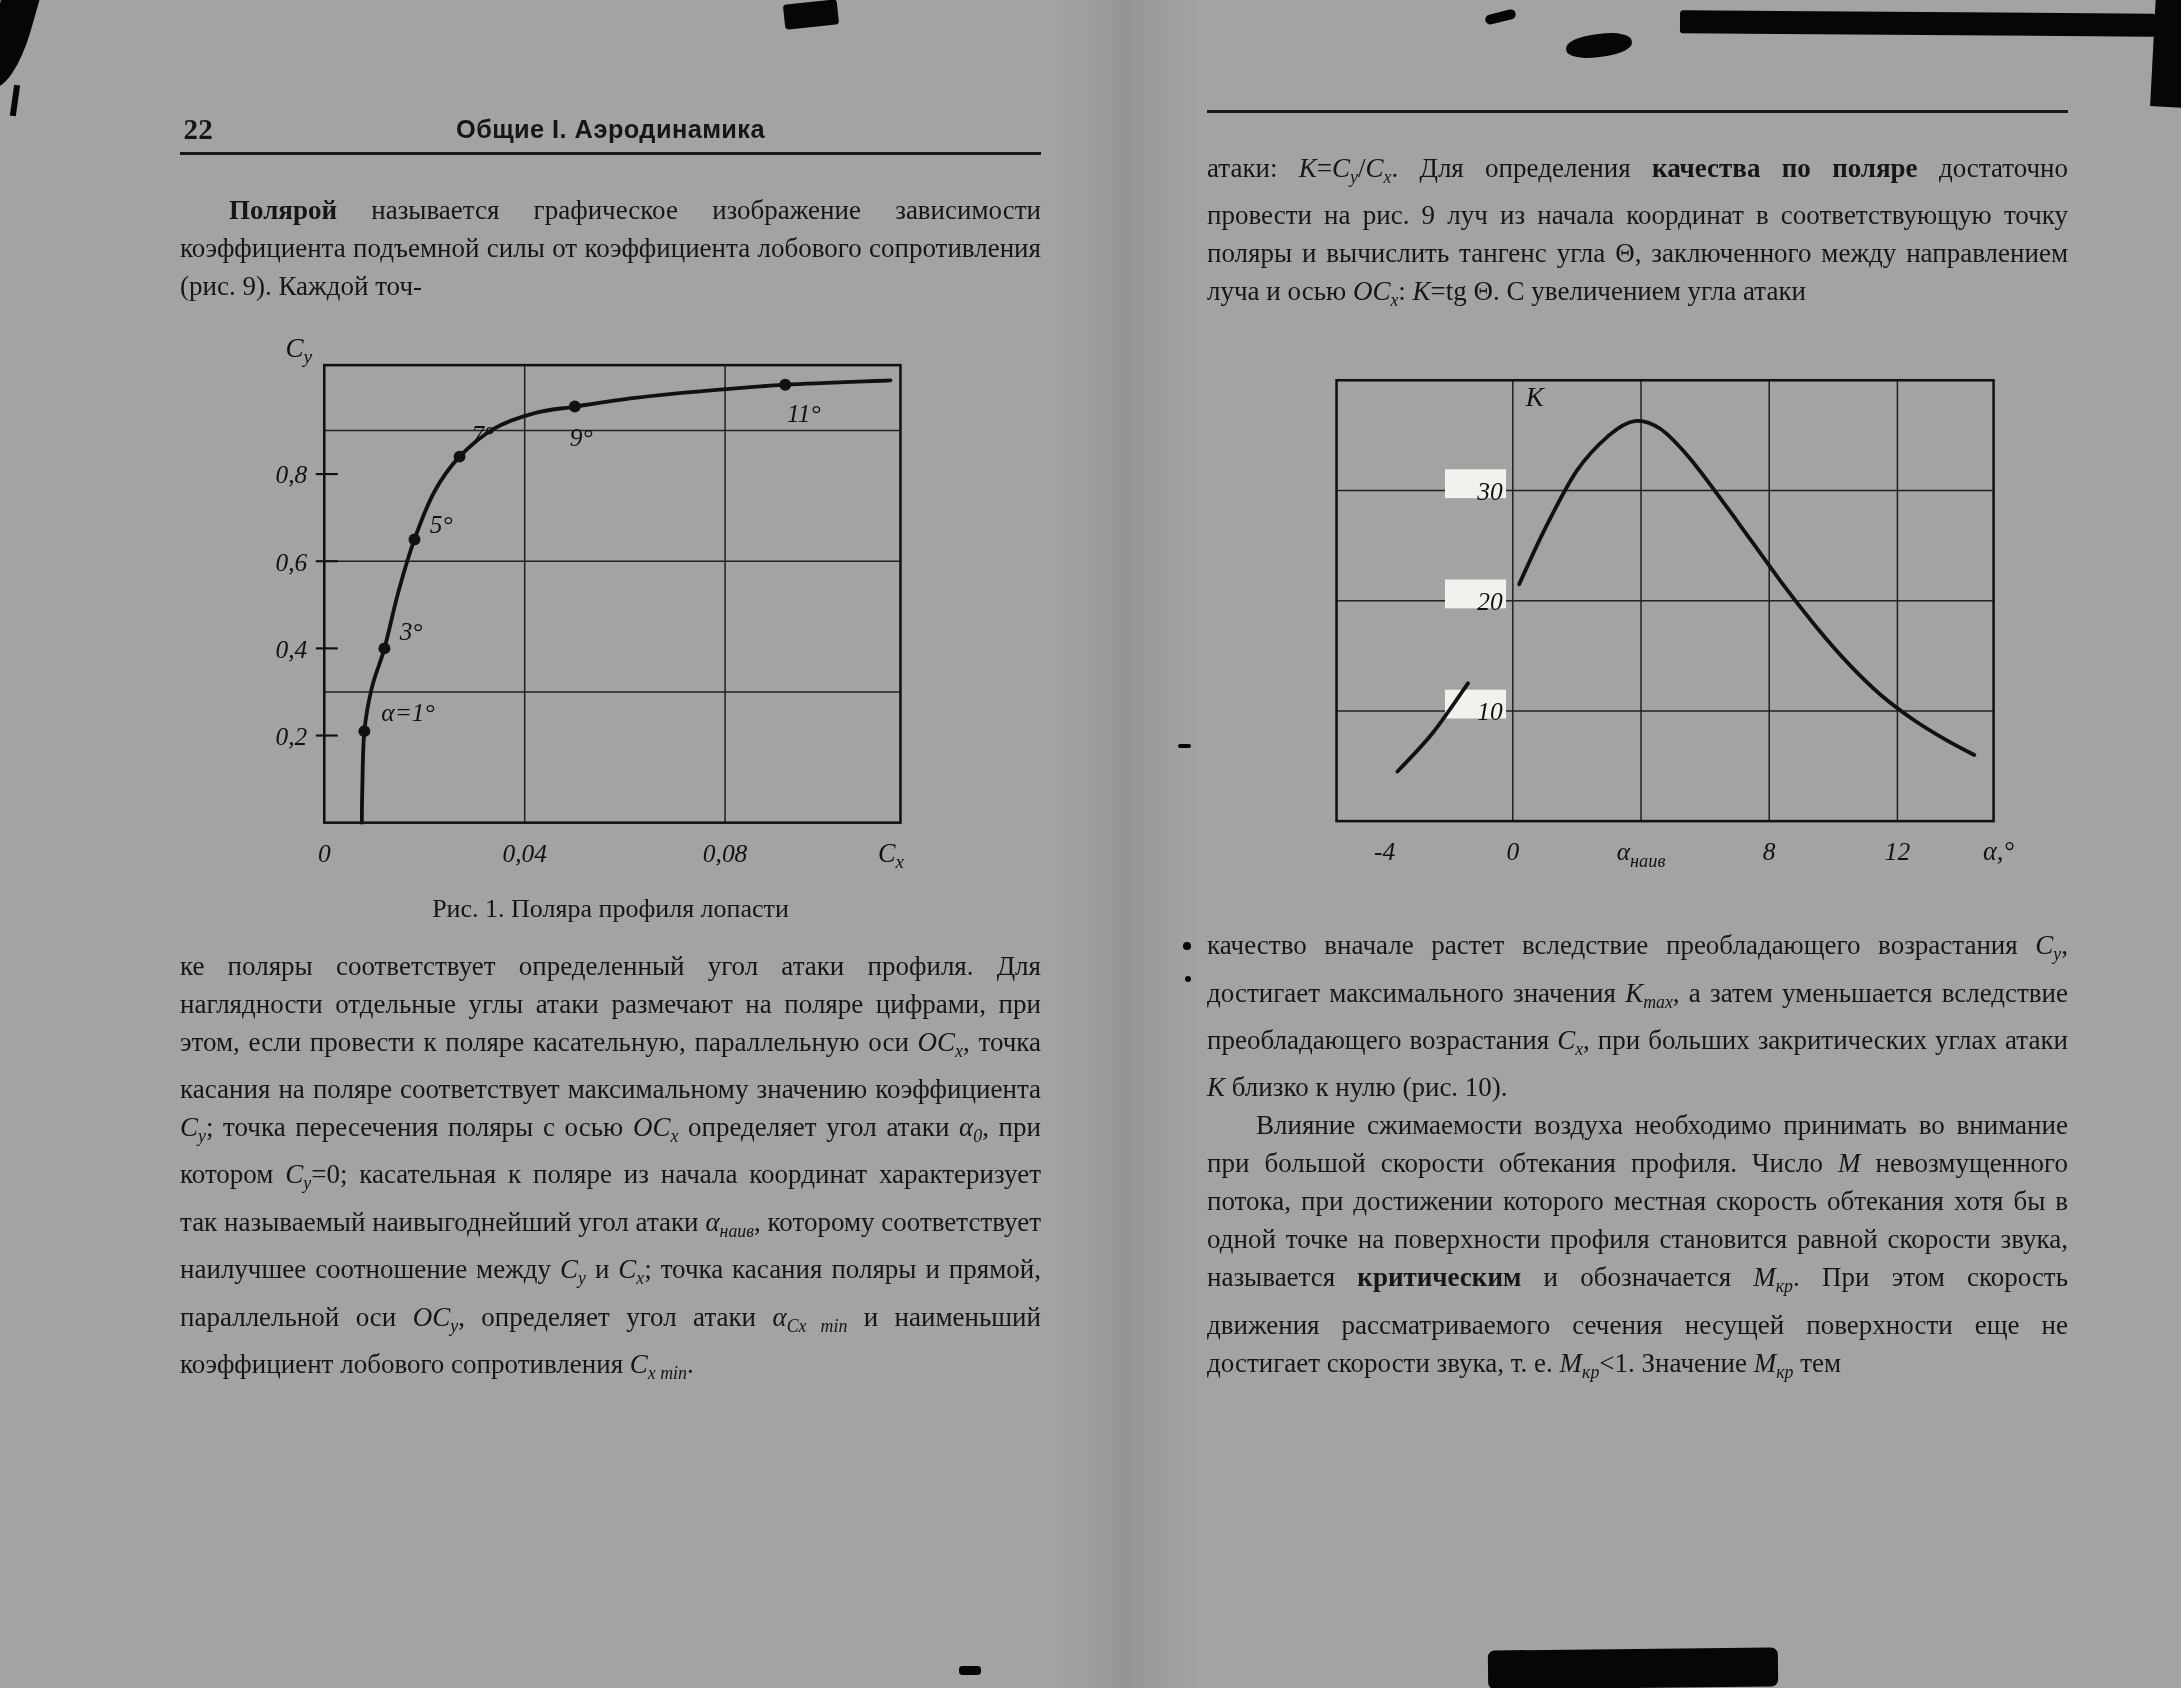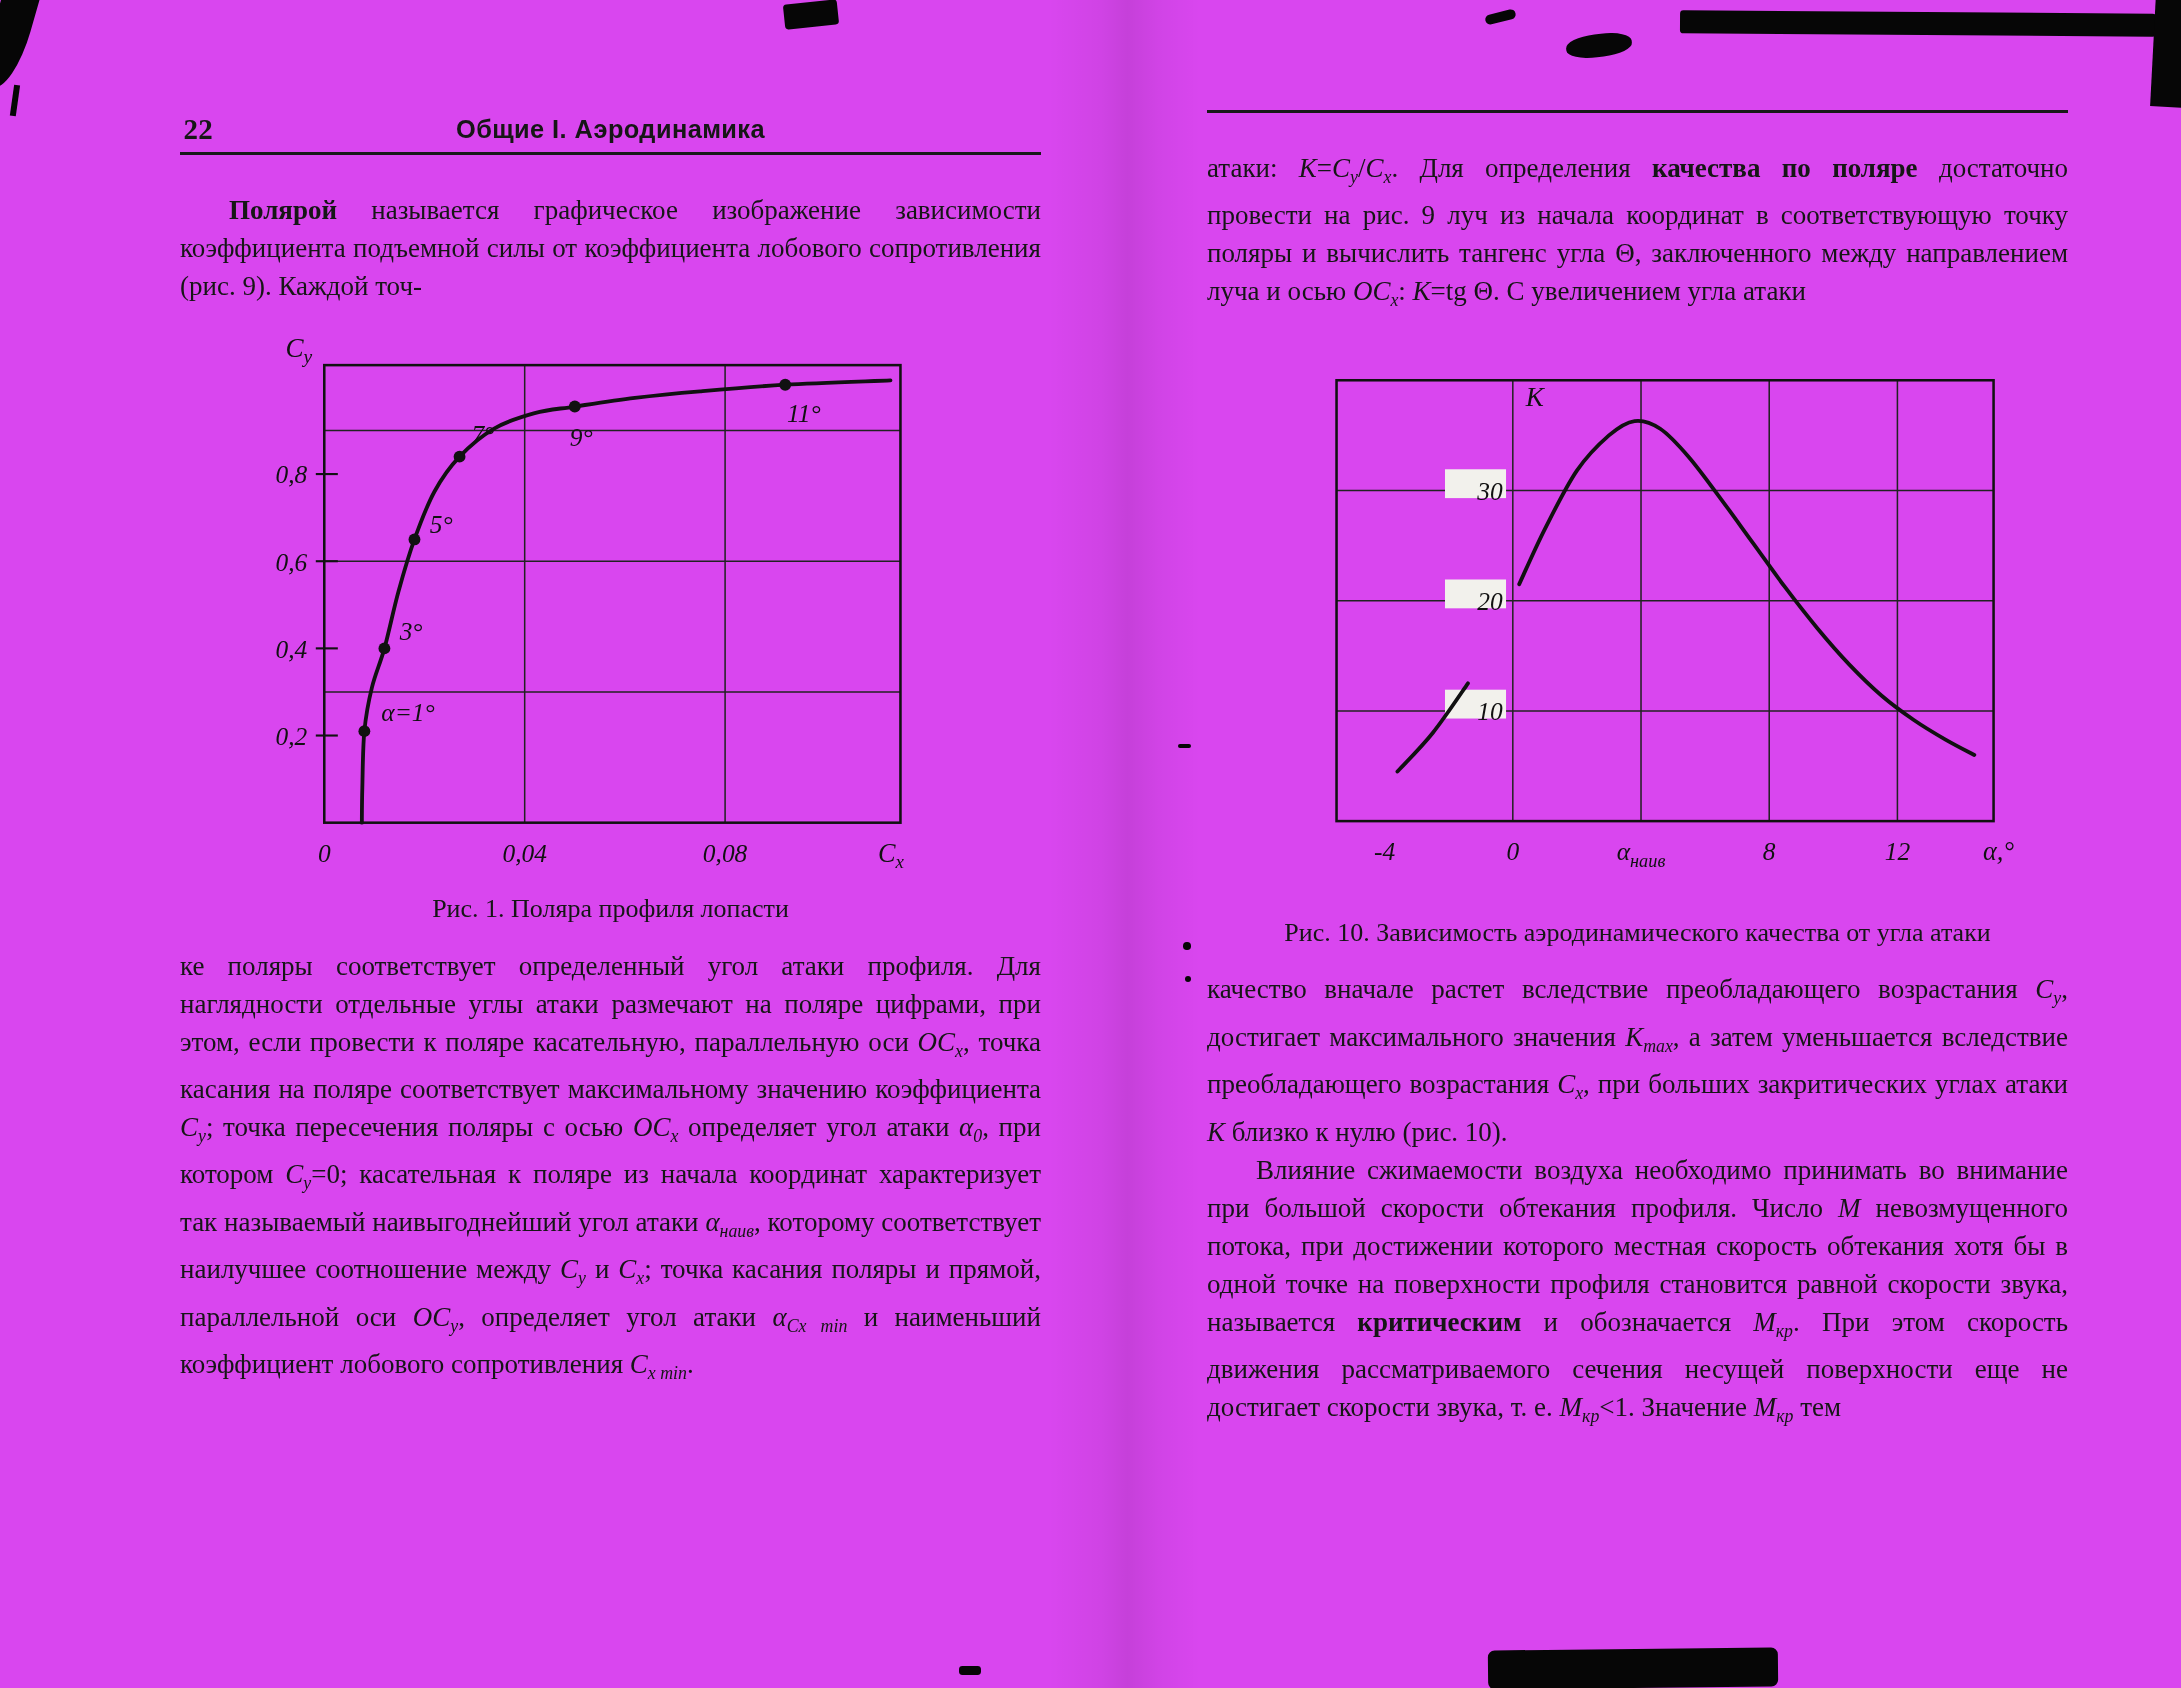--- a/index.html
+++ b/index.html
@@ -1,17 +1,17 @@
 <!DOCTYPE html>
 <html style="font-size:13.6px"><head>
 <meta charset="utf-8">
 <style>
   html,body{margin:0;padding:0;}
   body{background:#c9c7c1;}
-  .scan{position:relative;width:2182px;height:1688px;background:#d946ef;overflow:hidden;color:#161616;}
+  .scan{position:relative;width:2182px;height:1688px;background:#a3a3a3;overflow:hidden;color:#161616;}
 
   
   .artifact{position:absolute;background:#060606;}
   .a-corner{left:-8.5px;top:-22px;width:37px;height:112px;border-radius:0 0 60% 45%;transform:rotate(16deg);}
   .a-corner2{left:12px;top:85px;width:6px;height:30.5px;transform:rotate(8deg);}
   .a-topmid{left:784px;top:1.7px;width:54px;height:25.4px;border-radius:3.4px;transform:rotate(-6deg);}
   .a-topdash{left:1485px;top:12px;width:30.5px;height:10.2px;transform:rotate(-14deg);border-radius:5.1px;}
   .a-topblob{left:1566px;top:34px;width:66px;height:23px;border-radius:45%;transform:rotate(-7deg);}
   .a-topbar{left:1680px;top:12px;width:476px;height:23px;border-radius:3.4px;transform:rotate(0.4deg);}
   .a-rightstrip{left:2153px;top:-5.1px;width:34px;height:112px;transform:rotate(3deg);}
@@ -137,20 +137,19 @@
             <text x="151.70731707317074" y="611" text-anchor="middle" fill="#111" font-size="30" font-style="italic" font-family="&quot;Liberation Serif&quot;, serif">-4</text>
             <text x="302.9268292682927" y="611" text-anchor="middle" fill="#111" font-size="30" font-style="italic" font-family="&quot;Liberation Serif&quot;, serif">0</text>
             <text x="454.1463414634146" y="611" text-anchor="middle" fill="#111" font-size="30" font-style="italic" font-family="&quot;Liberation Serif&quot;, serif"><tspan>α</tspan><tspan dy="8" font-size="21.599999999999998">наив</tspan></text>
             <text x="605.3658536585366" y="611" text-anchor="middle" fill="#111" font-size="30" font-style="italic" font-family="&quot;Liberation Serif&quot;, serif">8</text>
             <text x="756.5853658536586" y="611" text-anchor="middle" fill="#111" font-size="30" font-style="italic" font-family="&quot;Liberation Serif&quot;, serif">12</text>
             <text x="328.9268292682927" y="75" text-anchor="middle" fill="#111" font-size="32" font-style="italic" font-family="&quot;Liberation Serif&quot;, serif">K</text>
             <text x="894" y="611" text-anchor="end" fill="#111" font-size="31" font-style="italic" font-family="&quot;Liberation Serif&quot;, serif">α,°</text>
             <path d="M 166.8292682926829 506.5 C 173.8 498.9, 194.6 478.3, 208.4 461.0 C 222.3 443.7, 243.1 412.3, 250.0 402.5" fill="none" stroke="#111" stroke-width="4.5" stroke-linecap="round"></path>
             <path d="M 310.4878048780488 285.5 C 315.5 274.7, 329.4 242.8, 340.7 220.5 C 352.1 198.2, 365.9 170.0, 378.5 151.6 C 391.1 133.2, 405.0 119.8, 416.3 110.0 C 427.7 100.3, 436.5 94.4, 446.6 93.1 C 456.7 91.8, 466.1 95.0, 476.8 102.2 C 487.5 109.3, 498.9 122.1, 510.9 136.0 C 522.8 149.9, 536.1 168.5, 548.7 185.4 C 561.3 202.3, 573.9 220.1, 586.5 237.4 C 599.1 254.7, 611.7 272.7, 624.3 289.4 C 636.9 306.1, 649.5 322.3, 662.1 337.5 C 674.7 352.7, 687.3 367.2, 699.9 380.4 C 712.5 393.6, 725.1 406.0, 737.7 416.8 C 750.3 427.6, 762.9 436.7, 775.5 445.4 C 788.1 454.1, 801.3 461.9, 813.3 468.8 C 825.3 475.7, 841.6 484.0, 847.3 487.0" fill="none" stroke="#111" stroke-width="4.5" stroke-linecap="round"></path>
           </svg>
-        <figcaption>Рис. 10. Зависимость аэродинамического качества от угла атаки</figcaption>
       </figure>
       <p><span>качество вначале растет вследствие преобладающего возрастания </span><span style="font-style: italic;">C</span><sub style="font-style: italic;">y</sub><span>, достигает максимального значения </span><span style="font-style: italic;">K</span><sub style="font-style: italic;">max</sub><span>, а затем уменьшается вследствие преобладающего возрастания </span><span style="font-style: italic;">C</span><sub style="font-style: italic;">x</sub><span>, при больших закритических углах атаки </span><span style="font-style: italic;">K</span><span> близко к нулю (рис. 10).</span></p>
       <p class="indent"><span>Влияние сжимаемости воздуха необходимо принимать во внимание при большой скорости обтекания профиля. Число </span><span style="font-style: italic;">M</span><span> невозмущенного потока, при достижении которого местная скорость обтекания хотя бы в одной точке на поверхности профиля становится равной скорости звука, называется </span><span style="font-weight: bold;">критическим</span><span> и обозначается </span><span style="font-style: italic;">M</span><sub style="font-style: italic;">кр</sub><span>. При этом скорость движения рассматриваемого сечения несущей поверхности еще не достигает скорости звука, т. е. </span><span style="font-style: italic;">M</span><sub style="font-style: italic;">кр</sub><span>&lt;1. Значение </span><span style="font-style: italic;">M</span><sub style="font-style: italic;">кр</sub><span> тем</span></p>
     </div>
   </section>
 </div>
 
 
 </body></html>

